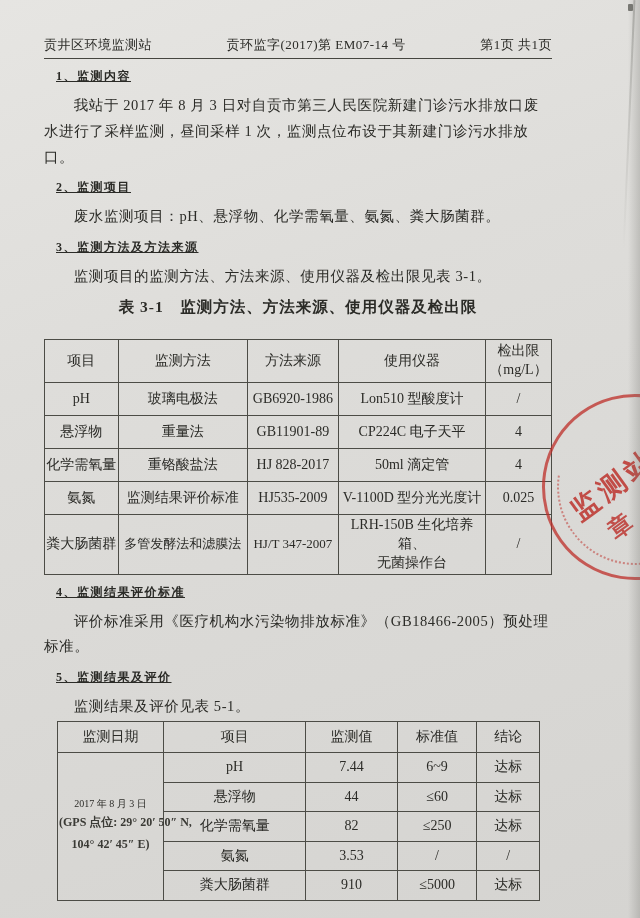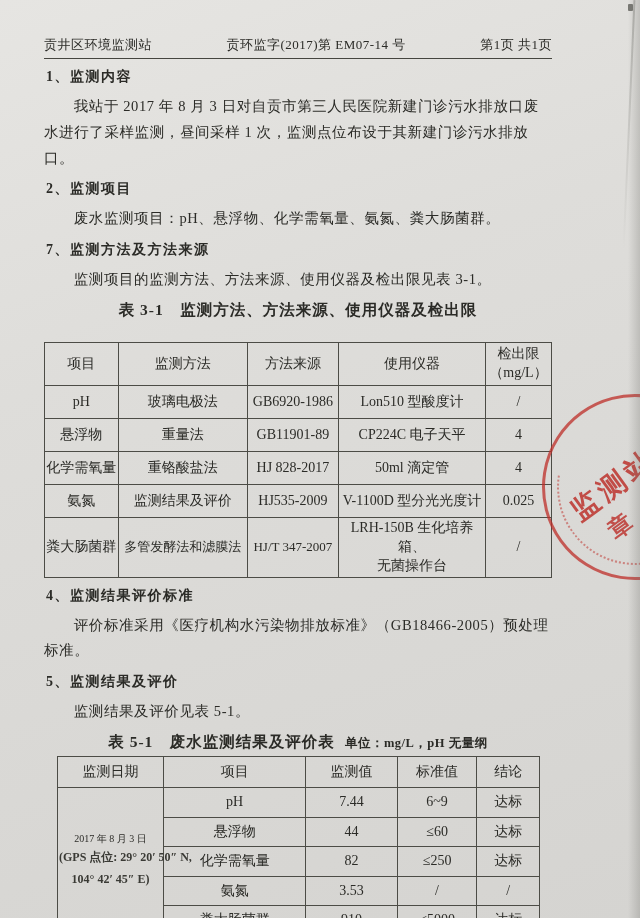--- a/index.html
+++ b/index.html
@@ -10,21 +10,21 @@
         background:linear-gradient(to left,rgba(110,110,105,.28),transparent);pointer-events:none;}
   .crease{position:absolute;top:0;right:10px;width:2px;height:250px;
         background:linear-gradient(#8f8f8a,rgba(143,143,138,0));transform:rotate(2.5deg);opacity:.55;}
   .speck{position:absolute;top:4px;right:7px;width:5px;height:7px;background:#4b4b46;opacity:.7;border-radius:1px;}
 
   .content{position:absolute;left:44px;right:88px;top:36px;}
 
   .doc-header{display:flex;justify-content:space-between;align-items:flex-end;
         font-size:13px;padding-bottom:4px;border-bottom:1.6px solid #45453f;letter-spacing:.5px;}
 
-  .sec-title{font-size:14px;font-weight:bold;margin:9px 0 3px 2px;letter-spacing:1.5px;}
+  .sec-title{font-size:12px;font-weight:bold;margin:9px 0 3px 12px;letter-spacing:1.5px;text-decoration:underline;}
   .body-p{font-size:14.5px;margin:8px 0 1px 0;text-indent:2.05em;line-height:1.78;letter-spacing:.6px;}
 
   .tbl-caption{ text-align:center;font-weight:bold;font-size:15.5px;margin:7px 0 21px;letter-spacing:1px;}
   .tbl-caption-row{display:flex;justify-content:center;align-items:baseline;gap:10px;margin:7px 0 3px;}
   .tbl-caption-row .unit{font-size:12.5px;font-weight:bold;letter-spacing:.5px;}
 
   table{border-collapse:collapse;color:#2b2b27;}
   .t31{width:100%;font-size:14px;table-layout:fixed;}
   .t31 th,.t31 td{border:1.4px solid #4c4c46;text-align:center;padding:1px 1px;}
   .t31 thead th{height:40px;font-weight:normal;}
@@ -65,21 +65,21 @@
       <span>贡环监字(2017)第 EM07-14 号</span>
       <span>第1页 共1页</span>
     </div>
 
     <div class="sec-title">1、监测内容</div>
     <p class="body-p">我站于 2017 年 8 月 3 日对自贡市第三人民医院新建门诊污水排放口废水进行了采样监测，昼间采样 1 次，监测点位布设于其新建门诊污水排放口。</p>
 
     <div class="sec-title">2、监测项目</div>
     <p class="body-p">废水监测项目：pH、悬浮物、化学需氧量、氨氮、粪大肠菌群。</p>
 
-    <div class="sec-title">7、监测方法及方法来源</div>
+    <div class="sec-title">3、监测方法及方法来源</div>
     <p class="body-p">监测项目的监测方法、方法来源、使用仪器及检出限见表 3-1。</p>
 
     <div class="tbl-caption">表 3-1　监测方法、方法来源、使用仪器及检出限</div>
 
     <table class="t31">
       <colgroup>
         <col style="width:14.5%">
           <col style="width:25.5%">
           <col style="width:18%">
           <col style="width:29%">
@@ -112,21 +112,21 @@
         </tr>
         <tr>
           <td>化学需氧量</td>
           <td>重铬酸盐法</td>
           <td>HJ 828-2017</td>
           <td>50ml 滴定管</td>
           <td>4</td>
         </tr>
         <tr>
           <td>氨氮</td>
-          <td>监测结果及评价</td>
+          <td>监测结果评价标准</td>
           <td>HJ535-2009</td>
           <td>V-1100D 型分光光度计</td>
           <td>0.025</td>
         </tr>
         <tr class="tall">
           <td>粪大肠菌群</td>
           <td style="font-size:13px">多管发酵法和滤膜法</td>
           <td style="font-size:13px">HJ/T 347-2007</td>
           <td class="prewrap">LRH-150B 生化培养箱、
 无菌操作台</td>
@@ -134,24 +134,20 @@
         </tr>
       </tbody>
     </table>
 
     <div class="sec-title">4、监测结果评价标准</div>
     <p class="body-p">评价标准采用《医疗机构水污染物排放标准》（GB18466-2005）预处理标准。</p>
 
     <div class="sec-title">5、监测结果及评价</div>
     <p class="body-p">监测结果及评价见表 5-1。</p>
 
-    <div class="tbl-caption-row">
-      <span style="font-weight:bold;font-size:15.5px;letter-spacing:1px;">表 5-1　废水监测结果及评价表</span>
-      <span class="unit">单位：mg/L，pH 无量纲</span>
-    </div>
 
     <div class="t51-wrap">
       <table class="t51">
         <colgroup>
           <col style="width:22%">
             <col style="width:29.5%">
             <col style="width:19%">
             <col style="width:16.5%">
             <col style="width:13%">
         </colgroup>

